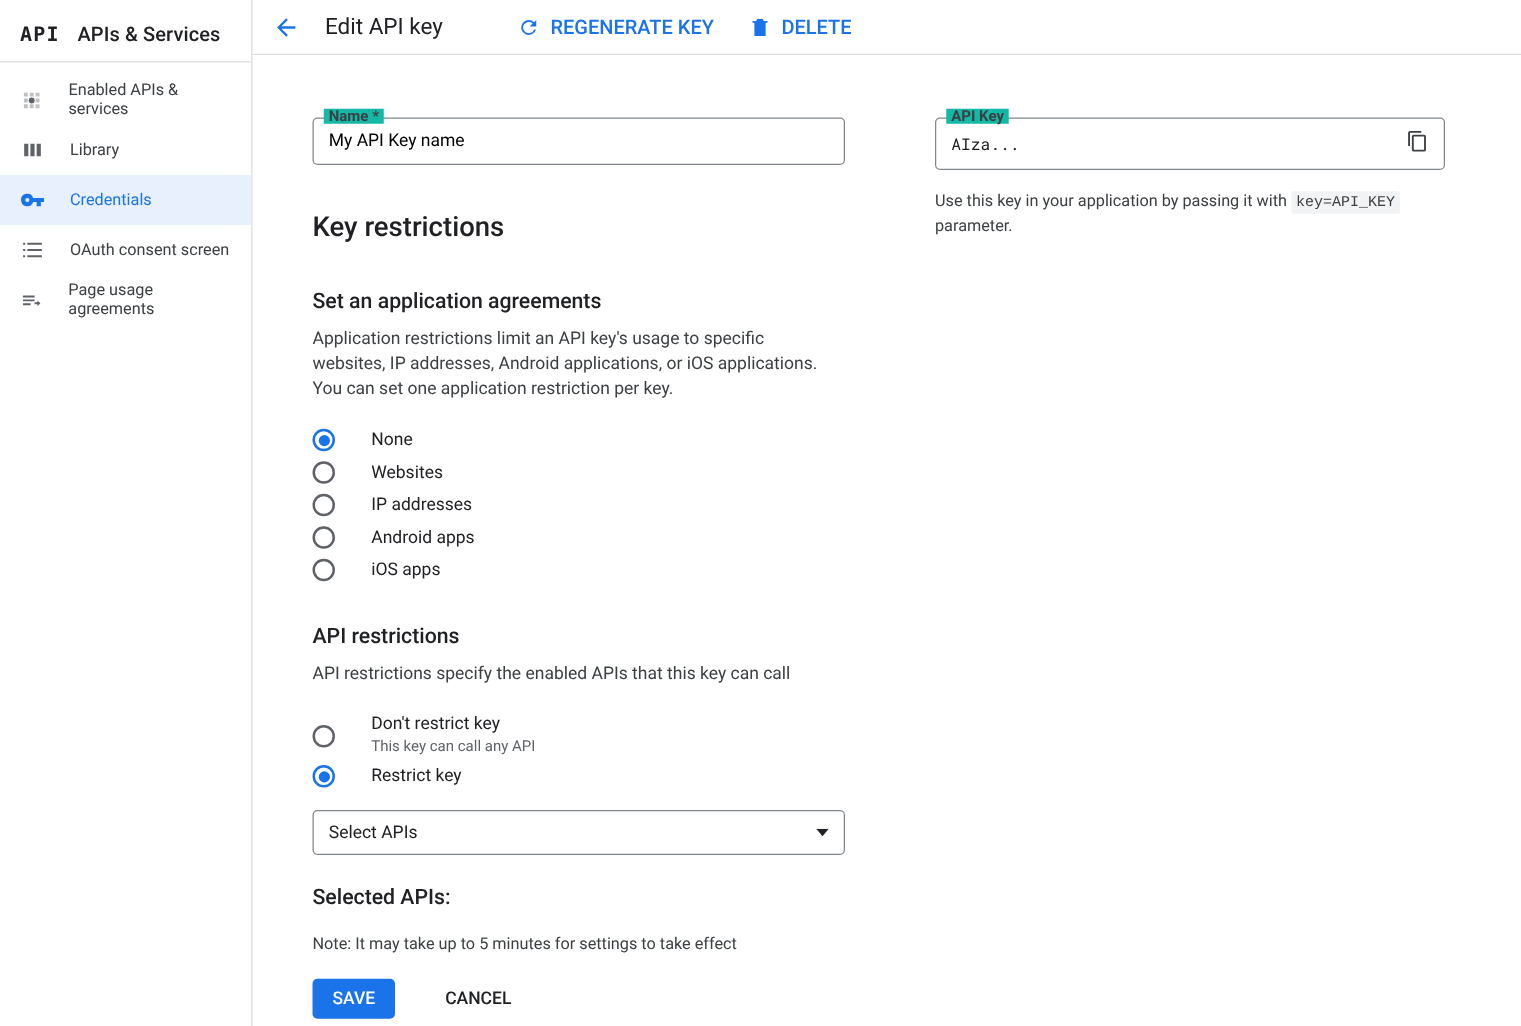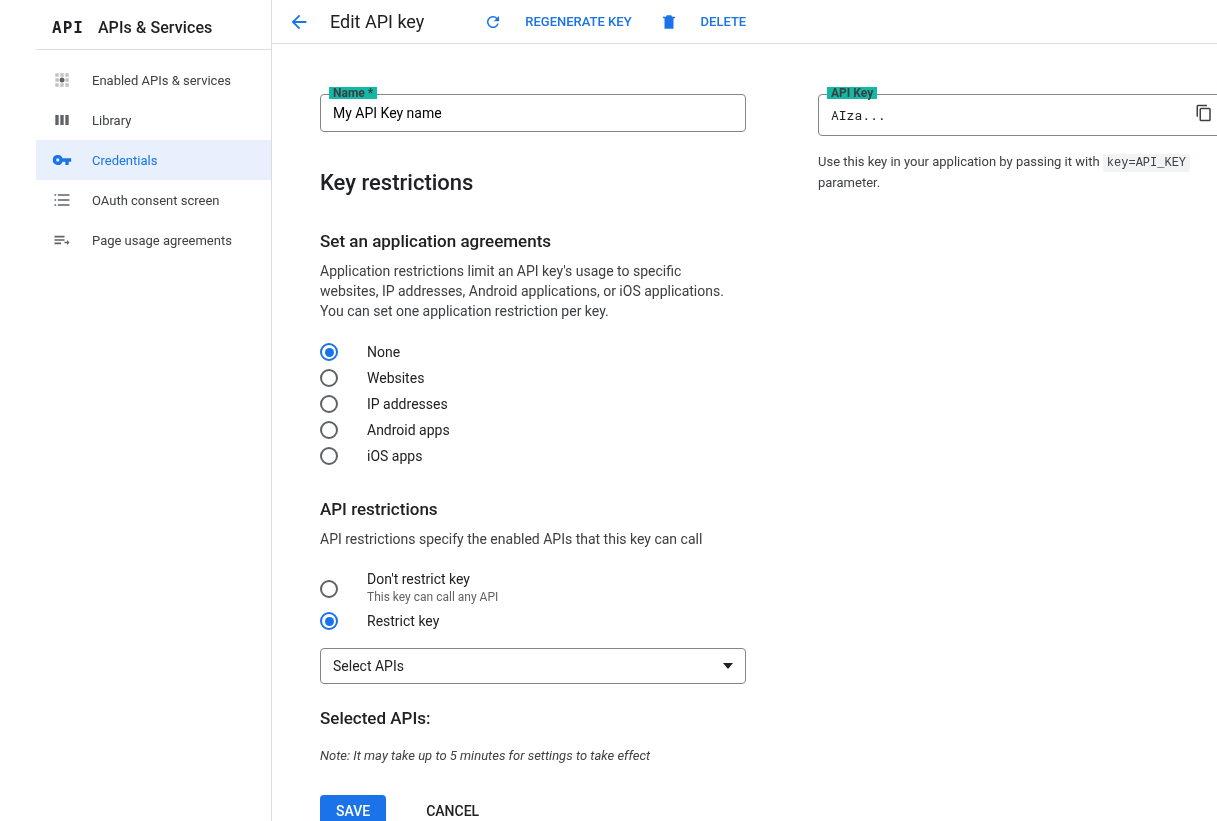--- a/index.html
+++ b/index.html
@@ -9,25 +9,24 @@
       color: #202124;
       background: #fff;
       width: 1217px;
       height: 821px;
       overflow: hidden;
     }
     .app { display: flex; height: 100%; }
 
     
     .sidebar {
-      width: 272px;
+      width: 202px;
       border-right: 1px solid #dadce0;
       padding-top: 12px;
       flex-shrink: 0;
-      padding-left: 36px;
     }
     .sidebar-header {
       display: flex;
       align-items: center;
       padding: 6px 16px 12px 16px;
       gap: 14px;
     }
     .api-logo {
       font-family: monospace;
       font-weight: 700;
@@ -64,23 +63,23 @@
       border-bottom: 1px solid #dadce0;
       gap: 20px;
     }
     .back-btn { display: inline-flex; cursor: pointer; }
     .back-btn svg { width: 22px; height: 22px; fill: #1a73e8; }
     .page-title { font-size: 18px; font-weight: 400; }
     .top-actions { display: flex; gap: 28px; margin-left: 40px; }
     .top-action {
       display: inline-flex;
       align-items: center;
-      gap: 23px;
+      gap: 8px;
       color: #1a73e8;
-      font-size: 13px;
+      font-size: 16px;
       font-weight: 500;
       cursor: pointer;
       text-transform: uppercase;
     }
     .top-action svg { width: 18px; height: 18px; fill: #1a73e8; }
 
     .content {
       padding: 50px 28px 24px 48px;
       display: flex;
       gap: 72px;
@@ -171,21 +170,21 @@
       display: flex;
       justify-content: space-between;
       align-items: center;
       cursor: pointer;
       font-size: 14px;
       width: 426px;
       margin-bottom: 24px;
     }
     .select svg { width: 10px; height: 6px; fill: #202124; }
 
-    .note { font-size: 13px; color: #3c4043; margin-bottom: 32px; margin-top: 20px; font-style: italic; }
+    .note { font-size: 13px; color: #3c4043; margin-bottom: 20px; margin-top: 20px; }
 
     .btn-row { display: flex; gap: 24px; align-items: center; }
     .btn {
       padding: 8px 16px;
       border-radius: 4px;
       border: none;
       font-size: 14px;
       font-weight: 500;
       cursor: pointer;
       text-transform: uppercase;

